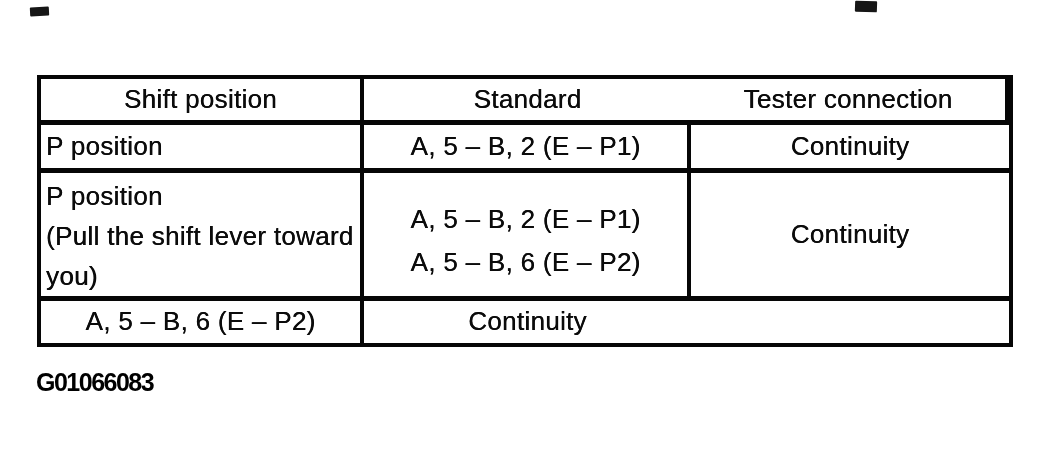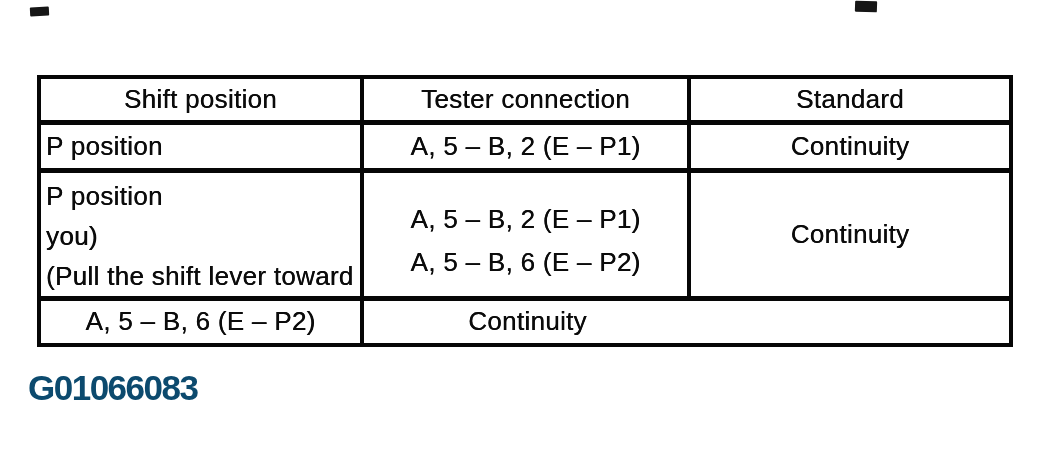--- a/index.html
+++ b/index.html
@@ -69,50 +69,50 @@
     flex-direction: column;
     align-items: center;
     justify-content: center;
     padding-top: 12px;
   }
   .cell.multiline-center .line { line-height: 43px; white-space: nowrap; }
 
   
   .figure-id {
     position: absolute;
-    left: 28px;
+    left: 36px;
     top: 368px;
-    font-size: 35px;
+    font-size: 25px;
     font-weight: bold;
     letter-spacing: -1.5px;
-    color: #0c4a6e;
+    color: #000000;
   }
 </style>
 </head>
 <body>
 
 <div class="canvas">
 
   <div class="speck tl"></div>
   <div class="speck tr"></div>
 
   <div class="spec-table">
 
     <div class="cell br bb">Shift position</div>
+    <div class="cell bb">Standard</div>
     <div class="cell br bb">Tester connection</div>
-    <div class="cell bb">Standard</div>
 
     <div class="cell br bb left">P position</div>
     <div class="cell br bb">A, 5 – B, 2 (E – P1)</div>
     <div class="cell bb">Continuity</div>
 
     <div class="cell br bb left multiline">
       <div class="line">P position</div>
+      <div class="line">(Pull the shift lever toward</div>
       <div class="line">you)</div>
-      <div class="line">(Pull the shift lever toward</div>
     </div>
     <div class="cell br bb multiline-center">
       <div class="line">A, 5 – B, 2 (E – P1)</div>
       <div class="line">A, 5 – B, 6 (E – P2)</div>
     </div>
     <div class="cell bb">Continuity</div>
 
     <div class="cell br">A, 5 – B, 6 (E – P2)</div>
     <div class="cell">Continuity</div>
 

